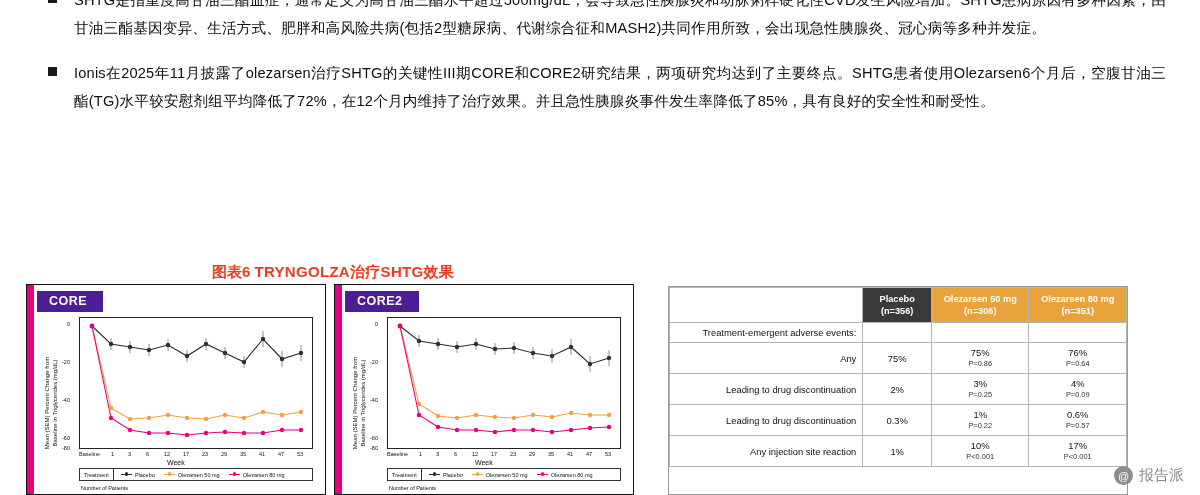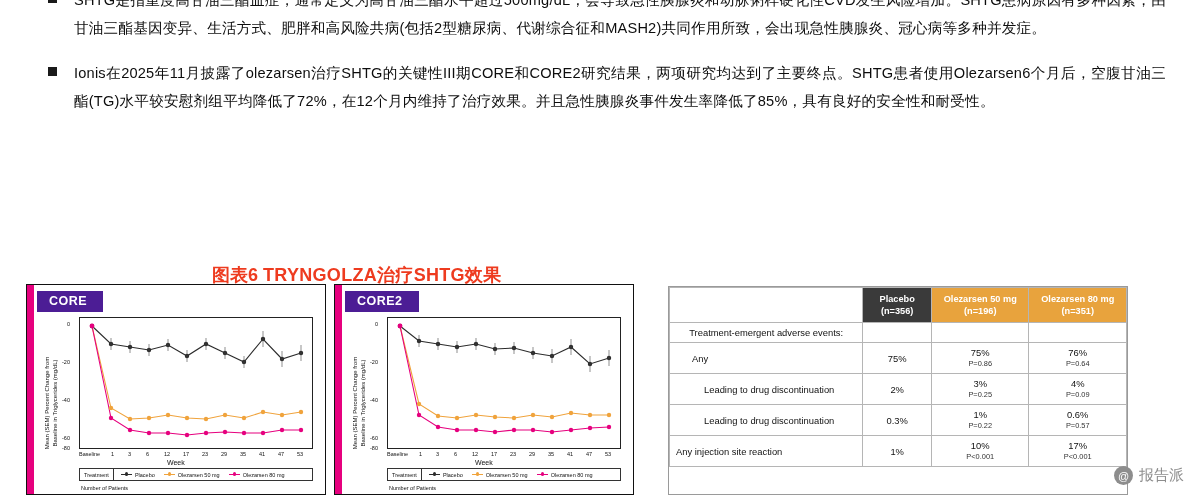--- a/index.html
+++ b/index.html
@@ -49,21 +49,21 @@
   }
   .b0 .bullet-text { }
   
   .clip-top {
     margin-top: -14px;
   }
 
   
   .fig-caption {
     position: absolute;
-    font-size: 18px;
+    font-size: 15px;
     color: #ee3b1f;
     font-weight: bold;
     white-space: nowrap;
     text-align: right;
   }
   .fig-caption .fig-num { color: #ee3b1f; }
   .fig-caption .fig-title { color: #ee3b1f; font-weight: bold; letter-spacing: .3px;}
 
   
   .chart-panel {
@@ -186,23 +186,23 @@
     color: #ffffff;
     font-size: 9.2px;
     line-height: 12px;
     font-weight: bold;
     padding: 5px 4px;
   }
   th.blank-head { background: #ffffff; border: 1px solid #b5b5b5; }
   th.placebo-head { background: #3a3a3a; }
   th.ole50-head { background: #e8a33d; }
   th.ole80-head { background: #e8a33d; }
-  td.row-label { text-align: left; white-space: nowrap; }
+  td.row-label { text-align: right; white-space: nowrap; }
   td.row-label.indent { padding-left: 22px; }
-  td.section-label { text-align: center; font-weight: normal; }
+  td.section-label { text-align: right; font-weight: normal; }
   td.val { text-align: center; line-height: 11px; }
   td.val .p { font-size: 7.4px; color: #333; display: block; }
 
   
   .watermark {
     position: absolute;
     right: 16px;
     bottom: 10px;
     display: flex;
     align-items: center;
@@ -476,21 +476,21 @@
     <table class="adverse">
       <thead>
         <tr>
           <th class="blank-head" style="width:190px;"></th>
           <th class="placebo-head" style="width:66px;">
             <span>Placebo</span><br>
             <span>(n=356)</span>
           </th>
           <th class="ole50-head" style="width:100px;">
             <span>Olezarsen 50 mg</span><br>
-            <span>(n=196)</span>
+            <span>(n=306)</span>
           </th>
           <th class="ole80-head" style="width:100px;">
             <span>Olezarsen 80 mg</span><br>
             <span>(n=351)</span>
           </th>
         </tr>
       </thead>
       <tbody>
         <tr>
           <td class="row-label section-label">Treatment-emergent adverse events:</td>

